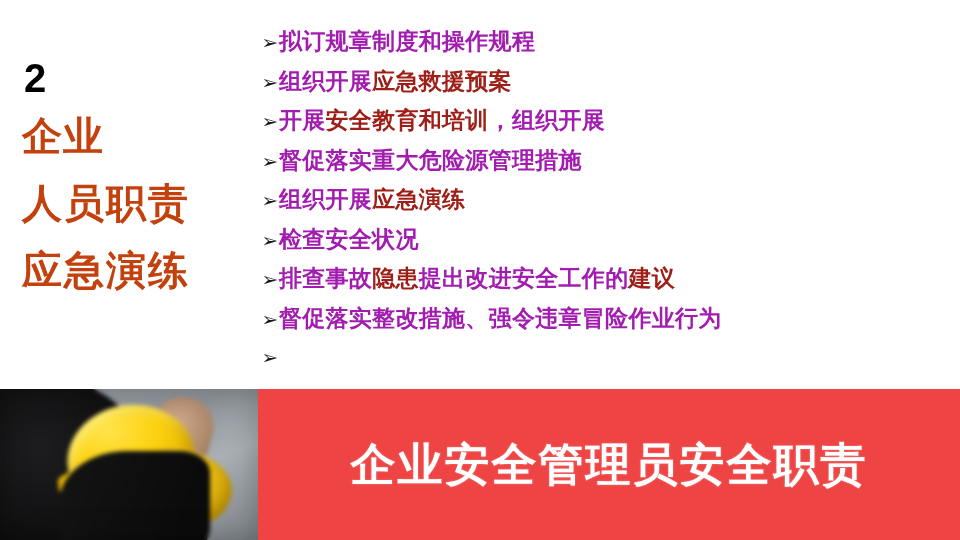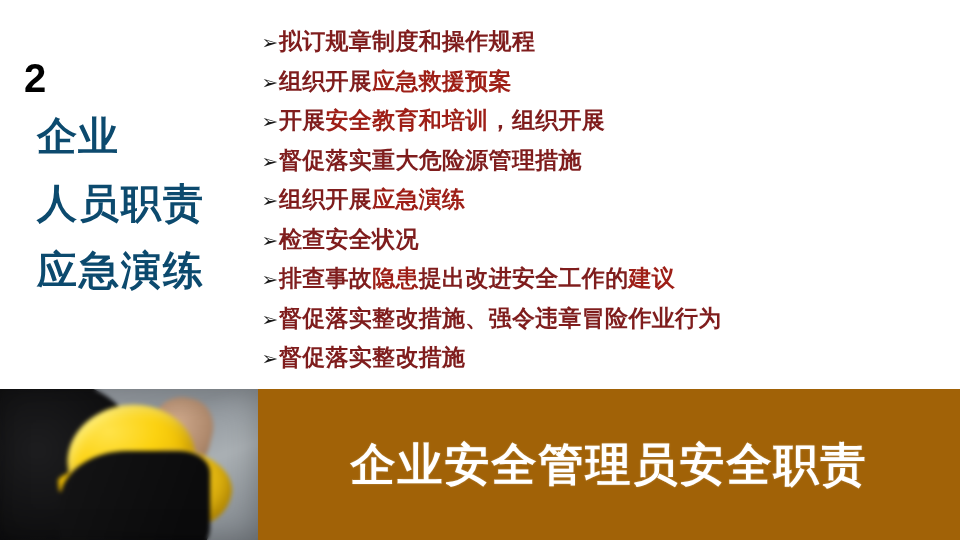--- a/index.html
+++ b/index.html
@@ -32,23 +32,23 @@
     font-size: 40px;
     font-weight: bold;
     color: #000000;
     line-height: 1.0;
     letter-spacing: 0px;
     margin: 0 0 18px 2px;
   }
   .title-line {
     font-size: 40px;
     font-weight: bold;
-    color: #0c4a6e;
+    color: #c2410c;
     line-height: 1.0;
-    margin: 0 0 27px 15px;
+    margin: 0 0 27px 0;
     letter-spacing: 1px;
     white-space: nowrap;
   }
   .title-line.narrow {
     letter-spacing: 2px;
   }
 
   
   #bullet-list {
     position: absolute;
@@ -77,31 +77,31 @@
   }
   .bullet-text {
     flex: 0 0 auto;
     letter-spacing: 0.3px;
   }
   .seg-red {
     color: #9e1f17;
     text-align: right;
   }
   .seg-black {
-    color: #7f1d1d;
+    color: #a21caf;
   }
 
   
   #banner {
     position: absolute;
     left: 0;
     top: 389px;
     width: 960px;
     height: 151px;
-    background: #a16207;
+    background: #ef4444;
     overflow: hidden;
   }
   #banner-photo {
     position: absolute;
     left: 0;
     top: 0;
     width: 258px;
     height: 151px;
     overflow: hidden;
     background: #8f9297;
@@ -250,21 +250,20 @@
       <div class="bullet-item">
         <span class="bullet-marker">➢</span>
         <span class="bullet-text"><span class="seg-black">排查事故</span><span class="seg-red">隐患</span><span class="seg-black">提出改进安全工作的</span><span class="seg-red">建议</span></span>
       </div>
       <div class="bullet-item">
         <span class="bullet-marker">➢</span>
         <span class="bullet-text"><span class="seg-black">督促落实整改措施、强令违章冒险作业行为</span></span>
       </div>
       <div class="bullet-item">
         <span class="bullet-marker">➢</span>
-        <span class="bullet-text"><span class="seg-black">督促落实整改措施</span></span>
       </div>
     </div>
 
   <div id="banner">
     <div id="banner-photo">
       <div class="ph-bg"></div>
       <div class="ph-jeans"></div>
       <div class="ph-torso"></div>
       <div class="ph-hand"></div>
       <div class="ph-helmet"></div>

